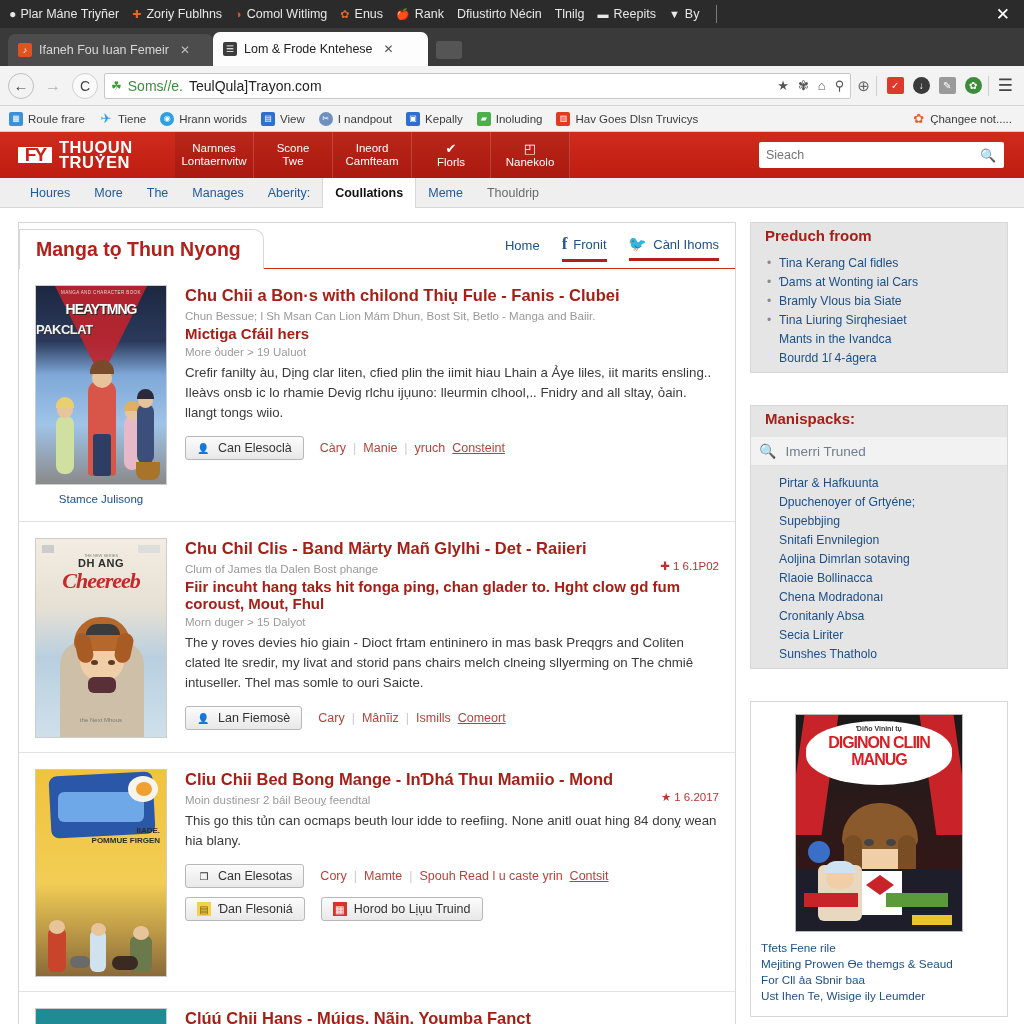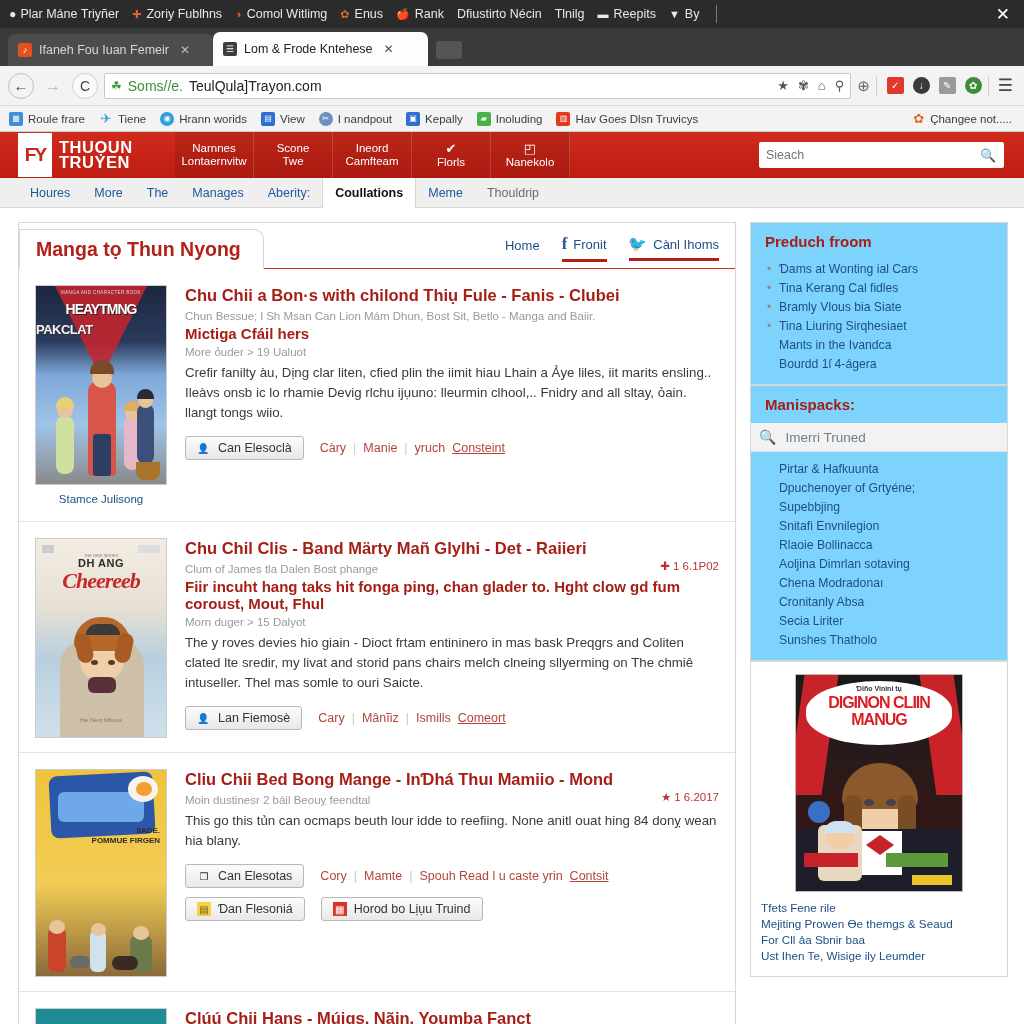--- a/index.html
+++ b/index.html
@@ -69,21 +69,21 @@
                border-bottom: 1px solid #cfcfcf; position: relative;}
   .bm { display: flex; align-items: center; gap: 5px; white-space: nowrap; }
   .bm .bmi { width: 14px; height: 14px; border-radius: 2px; flex:none;
              display:flex;align-items:center;justify-content:center;font-size:8px;color:#fff;}
   .bm-right { position: absolute; right: 12px; display: flex; align-items: center; gap: 6px; }
 
   
   .site-top { height: 46px; background: #c9231a;
               background: linear-gradient(#cf2b1d,#bf1d12); display: flex; align-items: stretch; }
   .logo { width: 175px; display: flex; align-items: center; gap: 7px; padding-left: 18px; color:#fff;}
-  .logo-mark { width: 34px; height: 44px; background: #fff; color: #c9231a; font-weight: bold;
+  .logo-mark { width: 34px; height: 16px; background: #fff; color: #c9231a; font-weight: bold;
                font-size: 19px; display: flex; align-items: center; justify-content: center;
                letter-spacing:-2px; font-family:"Liberation Sans",sans-serif;text-align:center;}
   .logo-text { font-weight: bold; font-size: 16.5px; line-height: 15px; letter-spacing: .5px; }
   .topnav { display: flex; align-items: stretch; }
   .topnav-item { width: 79px; background: rgba(0,0,0,.10); border-right: 1px solid rgba(255,255,255,.16);
      color: #fff; font-size: 11.5px; text-align: center; display: flex; flex-direction: column;
      align-items: center; justify-content: center; line-height: 13px; padding: 0 3px; }
   .topnav-item .ic { font-size: 13px; margin-bottom: 1px; }
   .searchwrap { margin-left: auto; display: flex; align-items: center; padding-right: 20px; }
   .searchbox { width: 245px; height: 26px; background: #fff; border-radius: 2px;
@@ -134,21 +134,21 @@
          border: 1px solid #b8b8b8; border-radius: 3px;
          background: linear-gradient(#fcfcfc,#e8e8e8); font-size: 12.5px; color: #333; }
   .btn .bic { width: 14px; height: 14px; display:flex;align-items:center;justify-content:center;font-size:10px;}
   .links { font-size: 12.5px; color: #b2443b; display: flex; align-items: center; gap: 7px; }
   .links .sep { color: #cbcbcb; }
   .links a { color: #b2443b; text-decoration: none; }
   .links a.ul { text-decoration: underline; }
   .rating { float: right; font-size: 11.5px; color: #b33; display: flex; align-items: center; gap: 3px; }
 
   
-  .sidebox { border: 1px solid #d7d7d7; background: #7dd3fc; padding: 10px 14px; margin-bottom: 0; }
+  .sidebox { border: 1px solid #d7d7d7; background: #e5e5e5; padding: 4px 14px; margin-bottom: 32px; }
   .sidebox h3 { font-size: 15px; color: #a51f16; margin-bottom: 10px; }
   .sidebox ul { list-style: none; }
   .sidebox ul li { font-size: 12.2px; color: #1d4f86; line-height: 19px;
                    padding-left: 14px; position: relative; }
   .sidebox ul li.bullet:before { content: "•"; position: absolute; left: 2px; color: #8a8a8a; }
   .sidebox ul li.cont { padding-left: 14px; }
   .search-row { display: flex; align-items: center; gap: 9px; background: #f2f2f2;
                 border-bottom: 1px solid #e0e0e0; padding: 6px 8px; margin: 0 -14px 8px -14px; }
   .search-row .mg { font-size: 14px; color: #555; }
   .search-row .ph { font-size: 13.5px; color: #6f7d8c; }
@@ -516,42 +516,42 @@
       </div>
 
     </div>
   </div>
 
   <div class="side">
 
     <div class="sidebox">
       <h3>Preduch froom</h3>
       <ul>
+        <li class="bullet">Tina Kerang Cal fidles</li>
         <li class="bullet">Ɗams at Wonting ial Cars</li>
-        <li class="bullet">Tina Kerang Cal fidles</li>
         <li class="bullet">Bramly Vlous bia Siate</li>
         <li class="bullet">Tina Liuring Sirqhesiaet</li>
         <li class="cont">Mants in the Ivandca</li>
         <li class="cont">Bourdd 1ſ 4-ágera</li>
       </ul>
     </div>
 
     <div class="sidebox">
       <h3>Manispacks:</h3>
       <div class="search-row">
         <span class="mg">🔍</span>
         <span class="ph">Imerri Truned</span>
       </div>
       <ul class="linklist">
         <li>Pirtar &amp; Hafkuunta</li>
         <li>Dpuchenoyer of Grtyéne;</li>
         <li>Supebbjing</li>
         <li>Snitafi Envnilegion</li>
+        <li>Aoljina Dimrlan sotaving</li>
         <li>Rlaoie Bollinacca</li>
-        <li>Aoljina Dimrlan sotaving</li>
         <li>Chena Modradonaı</li>
         <li>Cronitanly Absa</li>
         <li>Secia Liriter</li>
         <li>Sunshes Thatholo</li>
       </ul>
     </div>
 
     <div class="ad-box">
       <div class="ad-img" style="background:linear-gradient(#1a1a1a 0%,#2a1a1a 40%,#3a1414 100%)">
         <div style="position:absolute;top:0;left:0;width:34px;height:120px;background:#c9232a;transform:skewX(-8deg)"></div>

